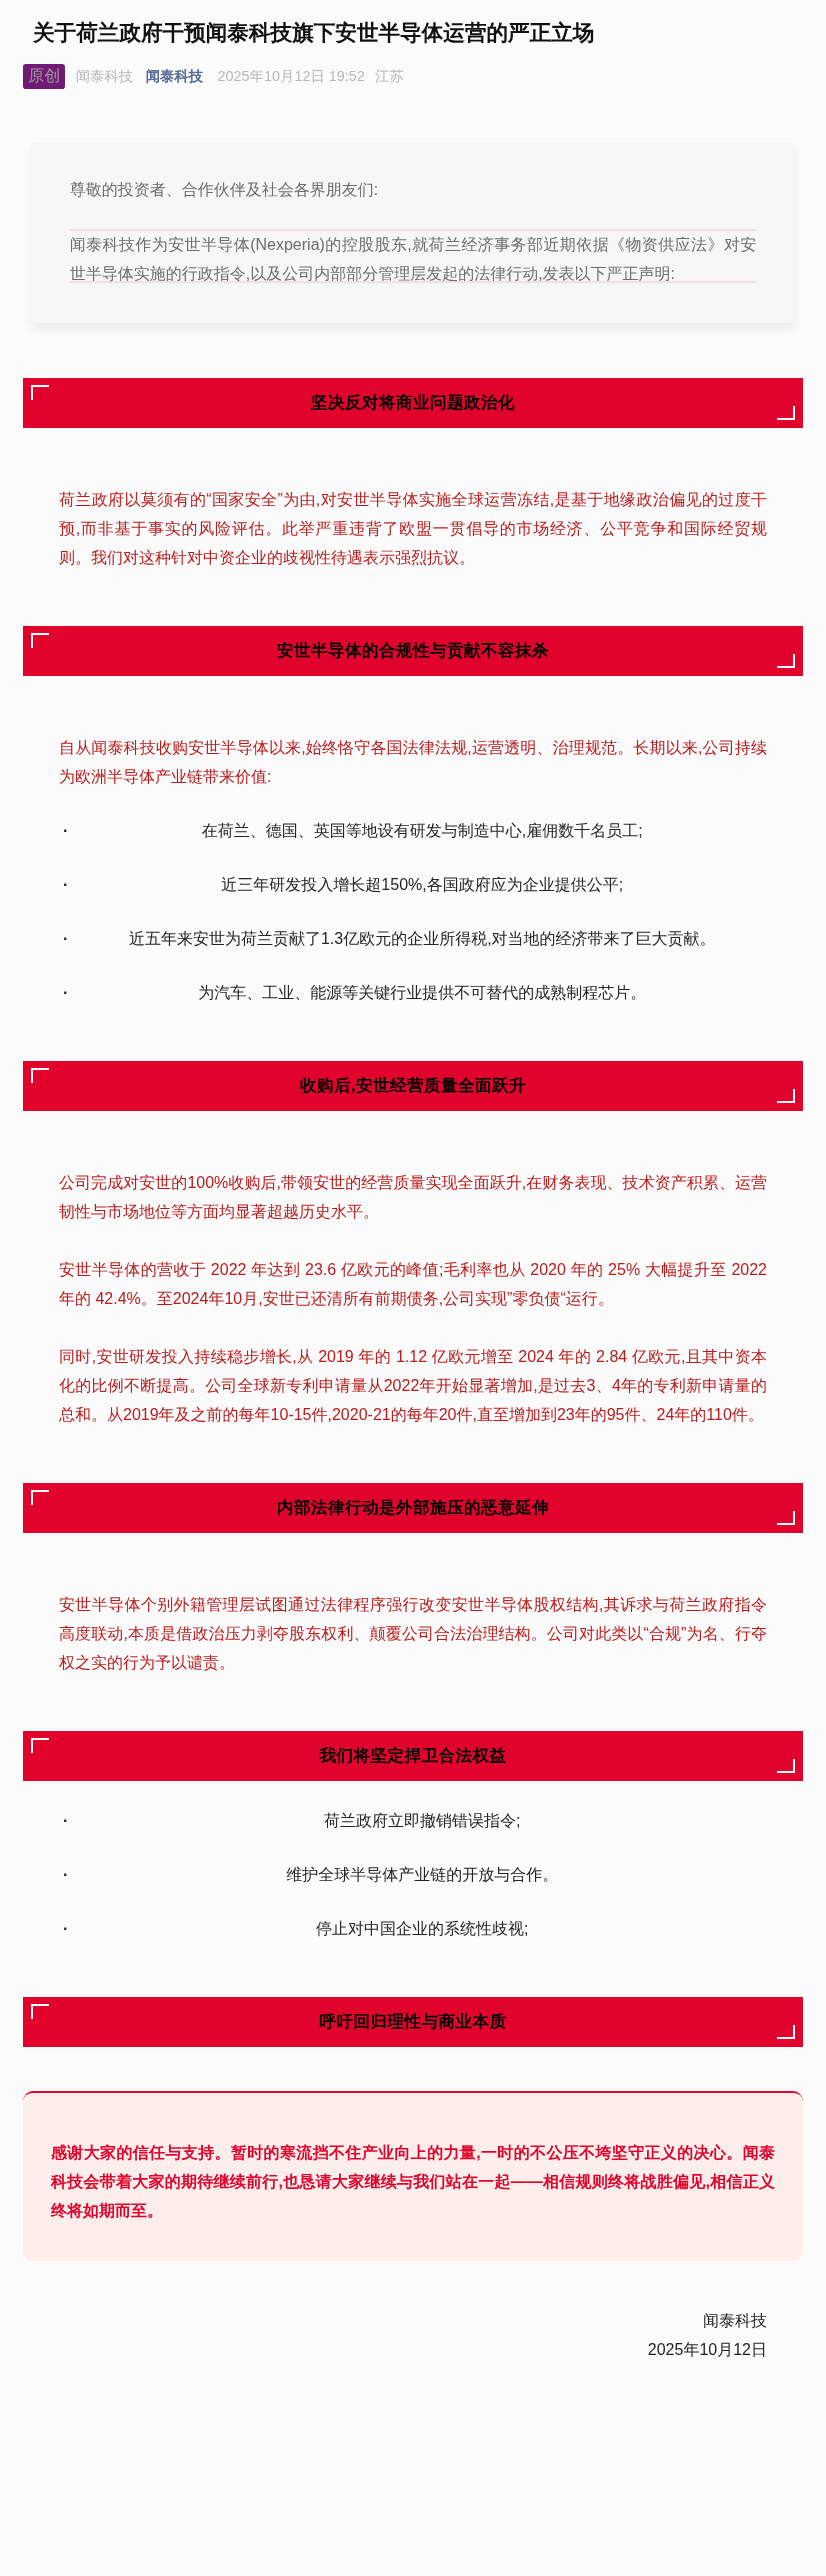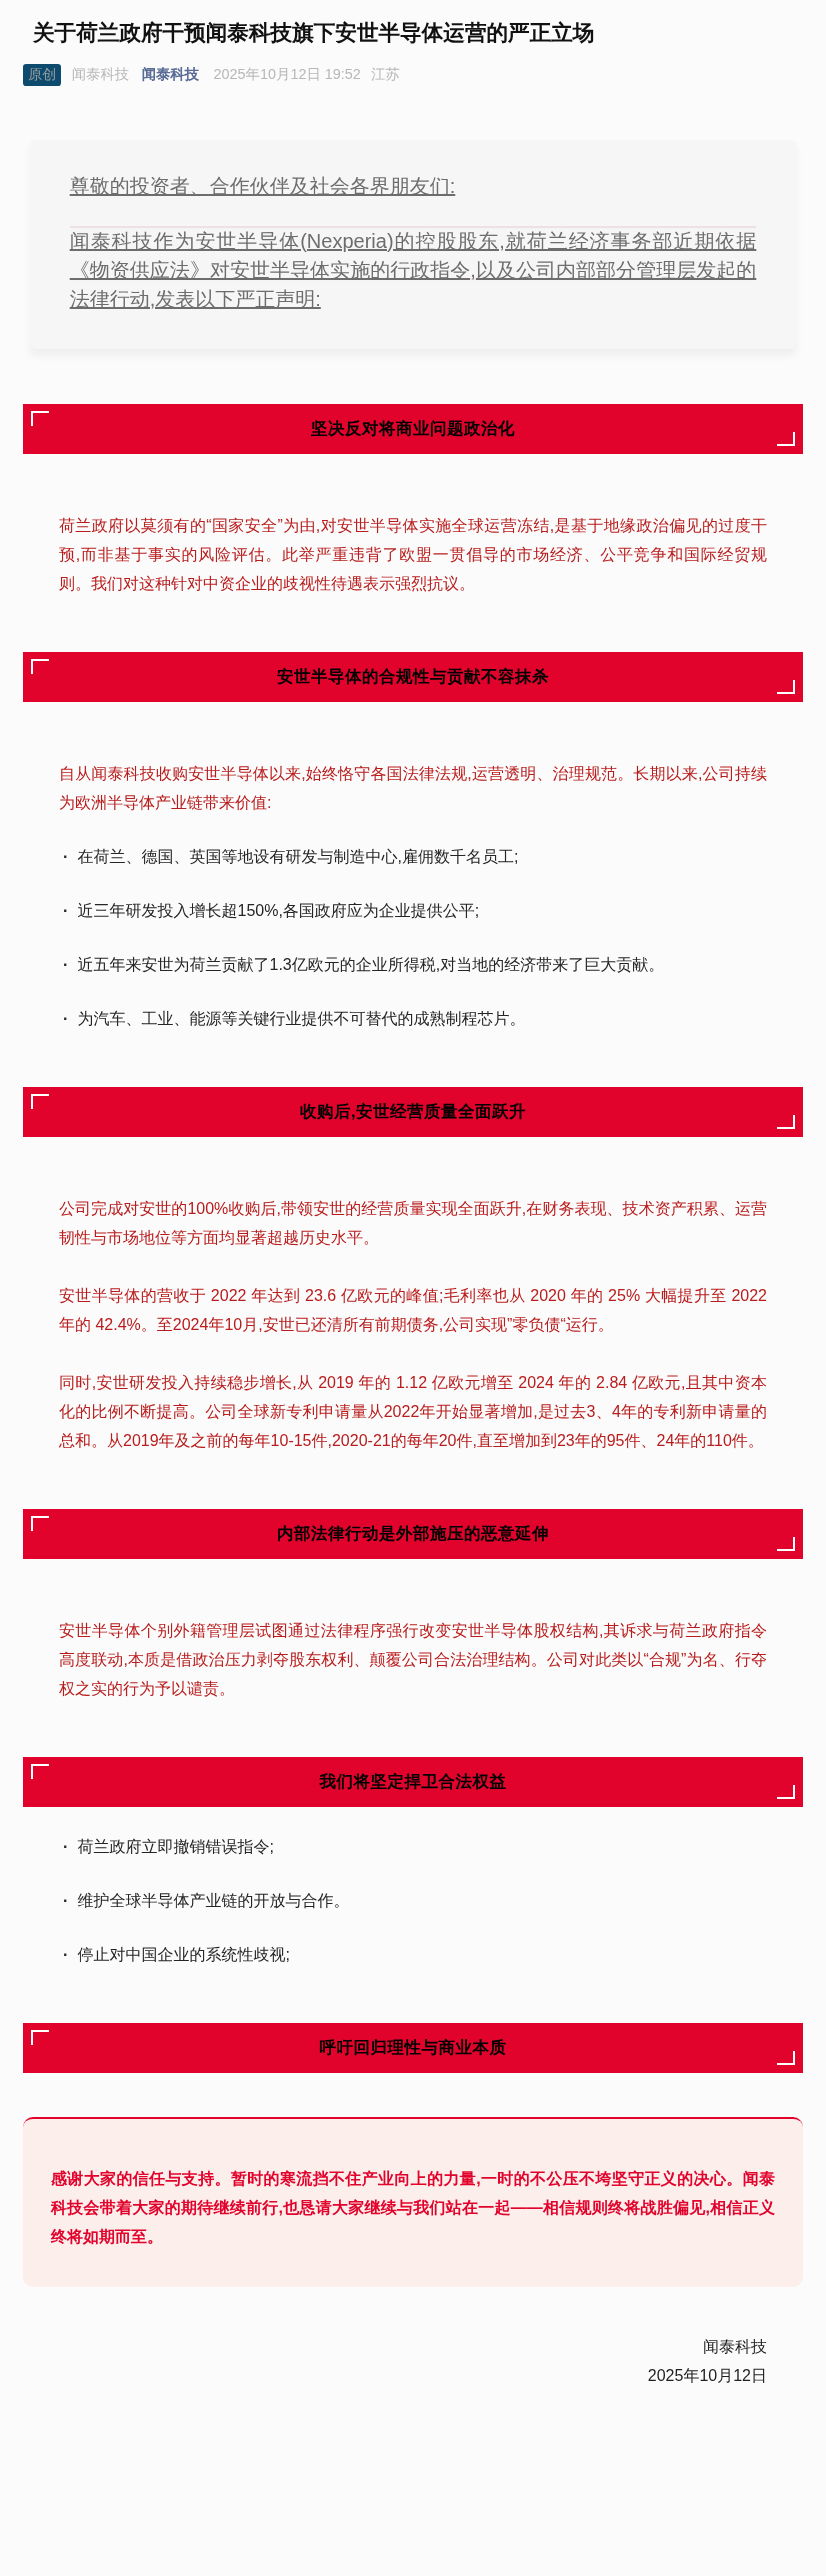--- a/index.html
+++ b/index.html
@@ -23,23 +23,23 @@
     color: #111111;
   }
   .byline {
     display: flex;
     align-items: center;
     margin-top: 16.5px;
     font-size: 14.4px;
     color: #b7b7b7;
   }
   .byline .origin-badge {
-    background: #0c4a6e;
+    background: #701a75;
     color: #9e9e9e;
-    font-size: 14px;
+    font-size: 16px;
     padding: 2.1px 5.2px;
     border-radius: 3.1px;
     margin-right: 10.3px;
   }
   .byline .author-name { margin-right: 12.4px; }
   .byline .account-link {
     color: #576b95;
     font-weight: 700;
     margin-right: 14.4px;
     cursor: pointer;
@@ -55,25 +55,24 @@
   }
   .greeting-lines {
     background-image: repeating-linear-gradient(
       to bottom,
       transparent 0px, transparent 50px,
       rgba(222,191,191,0.38) 50px, rgba(222,191,191,0.38) 52px);
     background-position: 0 4.1px;
   }
   .greeting-card p {
     margin: 0;
-    font-size: 20px;
+    font-size: 16px;
     line-height: 29px;
     color: #6d6d6d;
     text-align: justify;
-    text-decoration: underline;
   }
   .greeting-card .salutation { margin-bottom: 26px; }
   
   .section-banner {
     position: relative;
     margin-top: 54px;
     height: 50px;
     background: #e2032d;
     display: flex;
     align-items: center;
@@ -111,20 +110,21 @@
     color: #b91c1c;
   }
   .body-para.first-after-banner { margin-top: 57px; }
   .bullet-item {
     position: relative;
     margin: 25px 0 0 0;
     padding-left: 18.5px;
     font-size: 16px;
     line-height: 29px;
     color: #252525;
+    text-align: center;
   }
   .bullet-item::before {
     content: "·";
     position: absolute;
     left: 4.1px;
     top: 0;
     font-weight: 700;
     color: #252525;
   }
   

